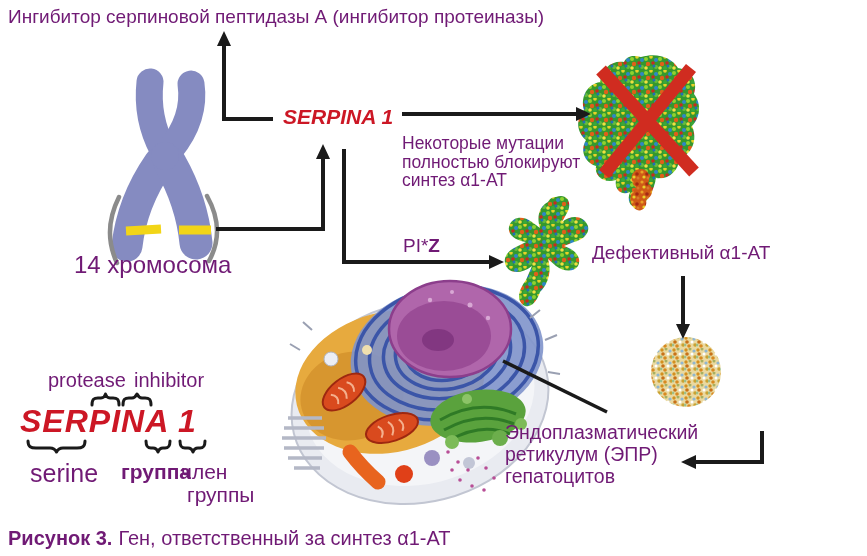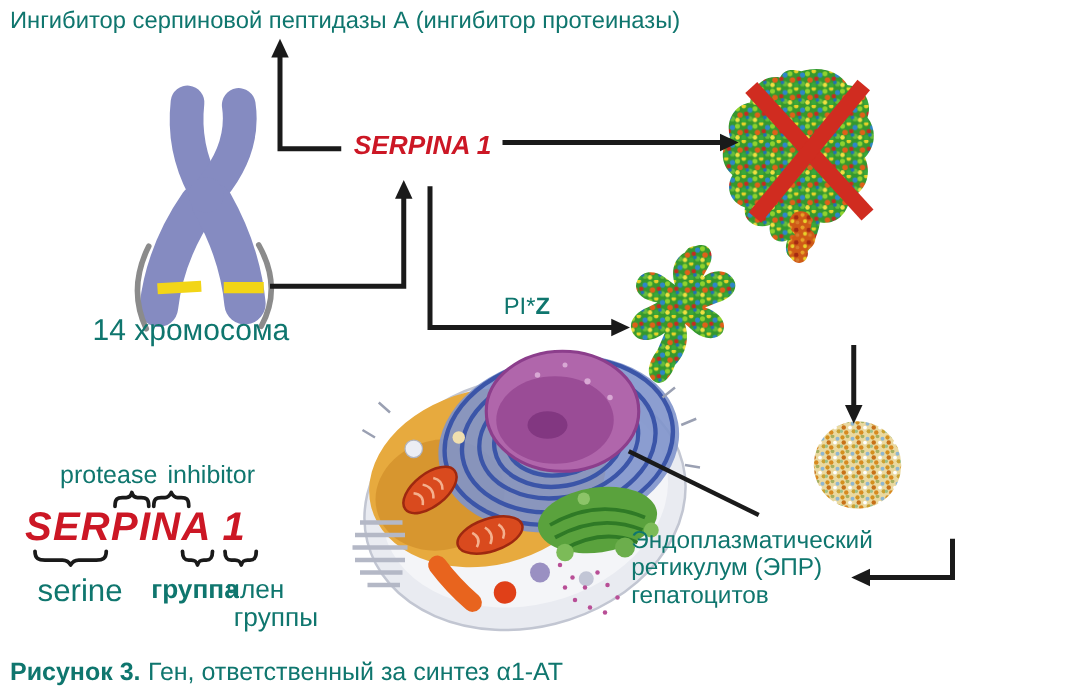--- a/index.html
+++ b/index.html
@@ -1,19 +1,19 @@
 <!DOCTYPE html>
 <html><head>
 <meta charset="utf-8">
 <style>
   html,body{margin:0;padding:0;background:#fff;}
   #stage{position:relative;width:867px;height:556px;background:#ffffff;overflow:hidden;
          font-family:"Liberation Sans",sans-serif;}
   #art{position:absolute;left:0;top:0;z-index:1;}
-  .lbl{position:absolute;z-index:2;color:#0f766e;}
+  .lbl{position:absolute;z-index:2;color:#701a75;}
   .pre{white-space:pre-line;}
   #top-label{left:8px;top:6px;font-size:19px;}
   #serpina-top{left:283px;top:105px;font-size:21px;font-weight:bold;font-style:italic;color:#cc1725;}
   #mutation-note{left:402px;top:134px;font-size:17.5px;line-height:18.5px;}
   #piz{left:403px;top:235px;font-size:19px;}
   #piz .allele{font-weight:bold;}
   #defective{left:592px;top:242px;font-size:19px;}
   #globule-note{left:718px;top:314px;font-size:19px;line-height:21px;}
   #er-label{left:505px;top:421px;font-size:19.5px;line-height:22px;}
   #chrom-label{left:74px;top:251px;font-size:24px;}
@@ -188,21 +188,25 @@
       <path d="M92,405 C92,399 94,398 98,398 L101,398 C104,398 105,396 105.5,394 C106,396 107,398 110,398 L113,398 C117,398 119,399 119,405"></path>
       <path d="M123,405 C123,399 125,398 129,398 L132,398 C135,398 136,396 137,394 C138,396 139,398 142,398 L145,398 C149,398 151,399 151,405"></path>
       <path d="M28,441 C28,447 31,448 36,448 L50,448 C53,448 55,449 56.5,452 C58,449 60,448 63,448 L77,448 C82,448 85,447 85,441"></path>
       <path d="M146,441 C146,447 148,448 151,448 L153,448 C156,448 157,449 158,452 C159,449 160,448 163,448 L165,448 C168,448 170,447 170,441"></path>
       <path d="M180,441 C180,447 182,448 185,448 L188,448 C191,448 192,449 193,452 C194,449 195,448 198,448 L200,448 C203,448 205,447 205,441"></path>
     </g>
   </svg>
 
   <div class="lbl" id="top-label">Ингибитор серпиновой пептидазы А (ингибитор протеиназы)</div>
   <div class="lbl" id="serpina-top">SERPINA 1</div>
+  <div class="lbl pre" id="mutation-note">Некоторые мутации
+полностью блокируют
+синтез α1-АТ</div>
   <div class="lbl" id="piz"><span>PI*</span><span class="allele">Z</span></div>
+  <div class="lbl" id="defective">Дефективный α1-АТ</div>
   <div class="lbl pre" id="er-label">Эндоплазматический
 ретикулум (ЭПР)
 гепатоцитов</div>
   <div class="lbl" id="chrom-label">14 хромосома</div>
 
   <div class="lbl" id="protease">protease</div>
   <div class="lbl" id="inhibitor">inhibitor</div>
   <div class="lbl" id="serpina-big">SERPINA 1</div>
   <div class="lbl" id="serine">serine</div>
   <div class="lbl" id="gruppa">группа</div>

